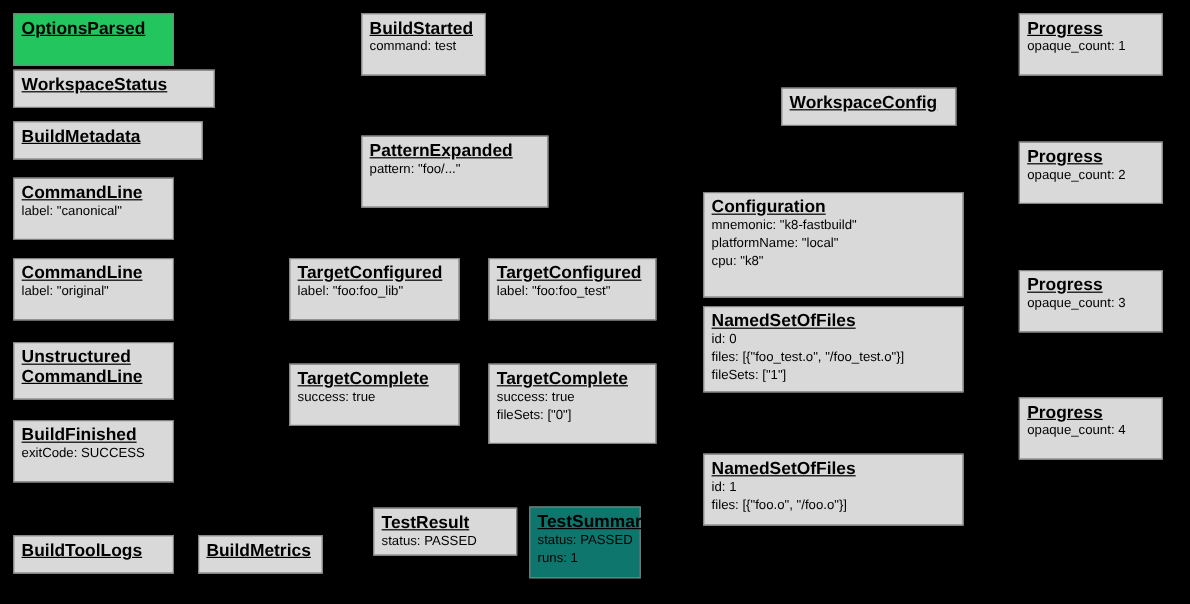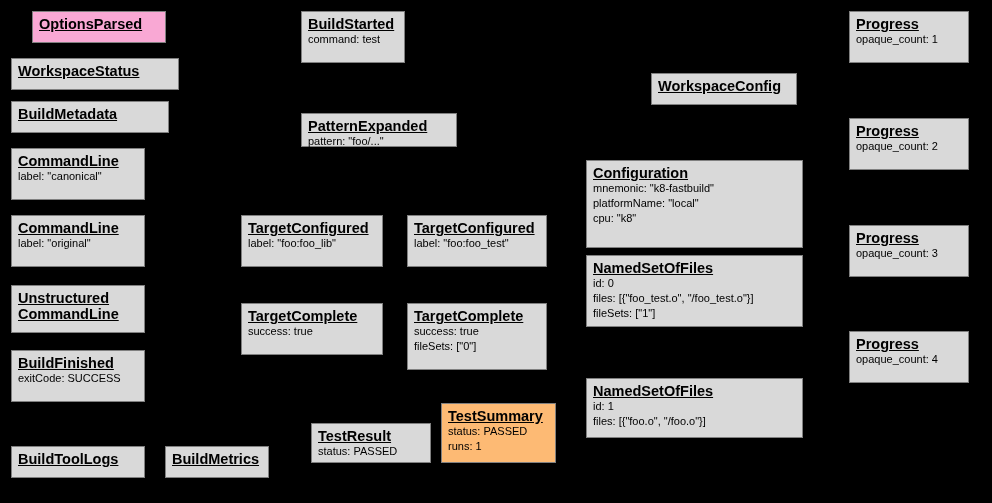--- a/index.html
+++ b/index.html
@@ -41,21 +41,21 @@
     color: #000000;
   }
   .attr {
     white-space: nowrap;
   }
 </style>
 </head>
 <body>
 
 <div id="canvas" style="width: 992px; height: 503px; background: rgb(0, 0, 0);">
-    <div class="node" style="left: 11px; top: 11px; width: 134px; height: 32px; background: #f9a8d4; border-color: rgb(128, 128, 128); color: rgb(0, 0, 0); margin-left: 21px;">
+    <div class="node" style="left: 11px; top: 11px; width: 134px; height: 44px; background: #22c55e; border-color: rgb(128, 128, 128); color: rgb(0, 0, 0);">
       <div class="node-title">OptionsParsed</div>
     </div>
     <div class="node" style="left: 11px; top: 58px; width: 168px; height: 32px; background: rgb(217, 217, 217); border-color: rgb(128, 128, 128); color: rgb(0, 0, 0);">
       <div class="node-title">WorkspaceStatus</div>
     </div>
     <div class="node" style="left: 11px; top: 101px; width: 158px; height: 32px; background: rgb(217, 217, 217); border-color: rgb(128, 128, 128); color: rgb(0, 0, 0);">
       <div class="node-title">BuildMetadata</div>
     </div>
     <div class="node" style="left: 11px; top: 148px; width: 134px; height: 52px; background: rgb(217, 217, 217); border-color: rgb(128, 128, 128); color: rgb(0, 0, 0);">
       <div class="node-title">CommandLine</div>
@@ -83,21 +83,21 @@
     </div>
     <div class="node" style="left: 165px; top: 446px; width: 104px; height: 32px; background: rgb(217, 217, 217); border-color: rgb(128, 128, 128); color: rgb(0, 0, 0);">
       <div class="node-title">BuildMetrics</div>
     </div>
     <div class="node" style="left: 301px; top: 11px; width: 104px; height: 52px; background: rgb(217, 217, 217); border-color: rgb(128, 128, 128); color: rgb(0, 0, 0);">
       <div class="node-title">BuildStarted</div>
       <div class="node-attrs">
         <div class="attr">command: test</div>
       </div>
     </div>
-    <div class="node" style="left: 301px; top: 113px; width: 156px; height: 34px; background: rgb(217, 217, 217); border-color: rgb(128, 128, 128); color: rgb(0, 0, 0);">
+    <div class="node" style="left: 301px; top: 113px; width: 156px; height: 60px; background: rgb(217, 217, 217); border-color: rgb(128, 128, 128); color: rgb(0, 0, 0);">
       <div class="node-title">PatternExpanded</div>
       <div class="node-attrs">
         <div class="attr">pattern: "foo/..."</div>
       </div>
     </div>
     <div class="node" style="left: 241px; top: 215px; width: 142px; height: 52px; background: rgb(217, 217, 217); border-color: rgb(128, 128, 128); color: rgb(0, 0, 0);">
       <div class="node-title">TargetConfigured</div>
       <div class="node-attrs">
         <div class="attr">label: "foo:foo_lib"</div>
       </div>
@@ -120,21 +120,21 @@
         <div class="attr">success: true</div>
         <div class="attr">fileSets: ["0"]</div>
       </div>
     </div>
     <div class="node" style="left: 311px; top: 423px; width: 120px; height: 40px; background: rgb(217, 217, 217); border-color: rgb(128, 128, 128); color: rgb(0, 0, 0);">
       <div class="node-title">TestResult</div>
       <div class="node-attrs">
         <div class="attr">status: PASSED</div>
       </div>
     </div>
-    <div class="node" style="left: 441px; top: 403px; width: 115px; height: 60px; background: #fdba74; border-color: rgb(128, 128, 128); color: rgb(0, 0, 0);">
+    <div class="node" style="left: 441px; top: 422px; width: 93px; height: 60px; background: #0f766e; border-color: rgb(128, 128, 128); color: rgb(0, 0, 0);">
       <div class="node-title">TestSummary</div>
       <div class="node-attrs">
         <div class="attr">status: PASSED</div>
         <div class="attr">runs: 1</div>
       </div>
     </div>
     <div class="node" style="left: 651px; top: 73px; width: 146px; height: 32px; background: rgb(217, 217, 217); border-color: rgb(128, 128, 128); color: rgb(0, 0, 0);">
       <div class="node-title">WorkspaceConfig</div>
     </div>
     <div class="node" style="left: 586px; top: 160px; width: 217px; height: 88px; background: rgb(217, 217, 217); border-color: rgb(128, 128, 128); color: rgb(0, 0, 0);">

